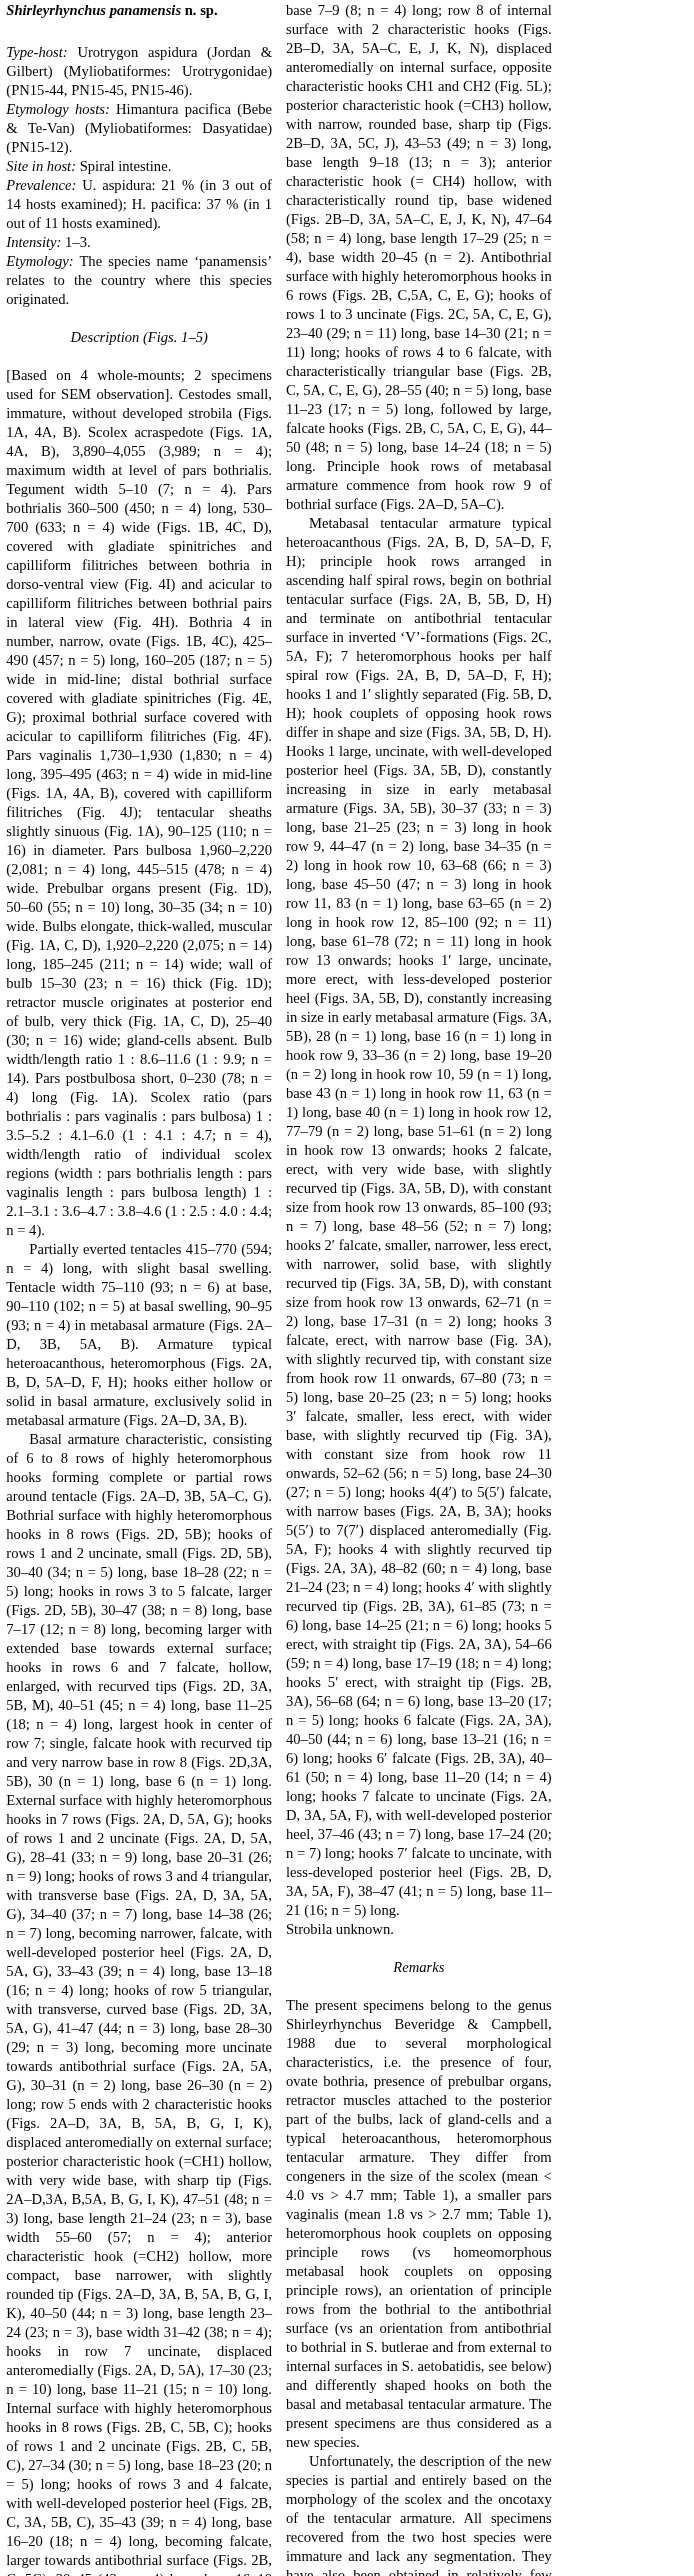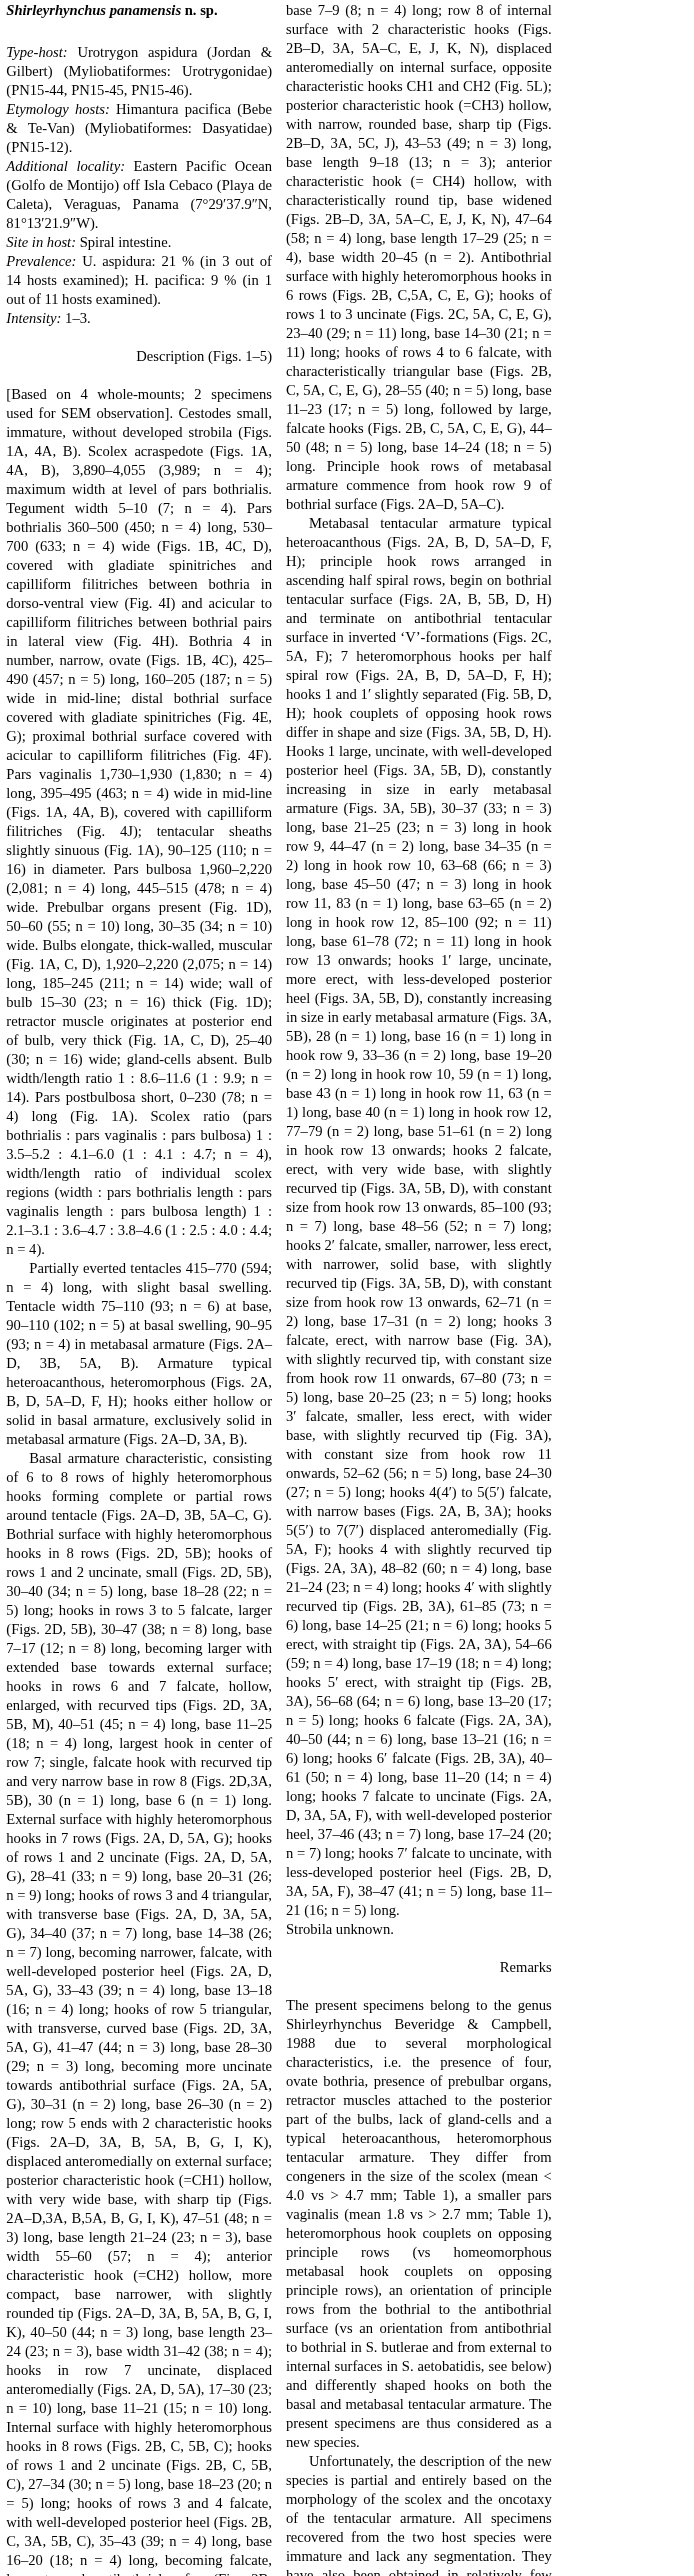--- a/index.html
+++ b/index.html
@@ -32,21 +32,22 @@
   .title {
     font-weight: bold;
     margin-bottom: 23px;
     text-align: left;
   }
   .title .sp { font-style: italic; }
   .entry .lbl { }
   .heading {
     margin-top: 19px;
     margin-bottom: 19px;
-    text-align: right;
+    text-align: center;
+    font-style: italic;
   }
   .indent { text-indent: 23px; }
 </style>
 </head>
 <body>
 
 <div class="page">
 
   <div class="col">
 
@@ -57,34 +58,34 @@
 
     <p class="entry">
       <i class="lbl">Type-host:</i>
       <span>Urotrygon aspidura (Jordan &amp; Gilbert) (Myliobatiformes: Urotrygonidae) (PN15-44, PN15-45, PN15-46).</span>
     </p>
     <p class="entry">
       <i class="lbl">Etymology hosts:</i>
       <span>Himantura pacifica (Bebe &amp; Te-Van) (Myliobatiformes: Dasyatidae) (PN15-12).</span>
     </p>
     <p class="entry">
-      <i class="lbl">Additional locality:</i>
-      <span>Eastern Pacific Ocean (Golfo de Montijo) off Isla Cebaco (Playa de Caleta), Veraguas, Panama (7°29′37.9″N, 81°13′21.9″W).</span>
-    </p>
-    <p class="entry">
       <i class="lbl">Site in host:</i>
       <span>Spiral intestine.</span>
     </p>
     <p class="entry">
       <i class="lbl">Prevalence:</i>
-      <span>U. aspidura: 21 % (in 3 out of 14 hosts examined); H. pacifica: 9 % (in 1 out of 11 hosts examined).</span>
+      <span>U. aspidura: 21 % (in 3 out of 14 hosts examined); H. pacifica: 37 % (in 1 out of 11 hosts examined).</span>
     </p>
     <p class="entry">
       <i class="lbl">Intensity:</i>
       <span>1–3.</span>
+    </p>
+    <p class="entry">
+      <i class="lbl">Etymology:</i>
+      <span>The species name ‘panamensis’ relates to the country where this species originated.</span>
     </p>
 
     <p class="heading">Description (Figs. 1–5)</p>
 
     <p class="para">[Based on 4 whole-mounts; 2 specimens used for SEM observation]. Cestodes small, immature, without developed strobila (Figs. 1A, 4A, B). Scolex acraspedote (Figs. 1A, 4A, B), 3,890–4,055 (3,989; n = 4); maximum width at level of pars bothrialis. Tegument width 5–10 (7; n = 4). Pars bothrialis 360–500 (450; n = 4) long, 530–700 (633; n = 4) wide (Figs. 1B, 4C, D), covered with gladiate spinitriches and capilliform filitriches between bothria in dorso-ventral view (Fig. 4I) and acicular to capilliform filitriches between bothrial pairs in lateral view (Fig. 4H). Bothria 4 in number, narrow, ovate (Figs. 1B, 4C), 425–490 (457; n = 5) long, 160–205 (187; n = 5) wide in mid-line; distal bothrial surface covered with gladiate spinitriches (Fig. 4E, G); proximal bothrial surface covered with acicular to capilliform filitriches (Fig. 4F). Pars vaginalis 1,730–1,930 (1,830; n = 4) long, 395–495 (463; n = 4) wide in mid-line (Figs. 1A, 4A, B), covered with capilliform filitriches (Fig. 4J); tentacular sheaths slightly sinuous (Fig. 1A), 90–125 (110; n = 16) in diameter. Pars bulbosa 1,960–2,220 (2,081; n = 4) long, 445–515 (478; n = 4) wide. Prebulbar organs present (Fig. 1D), 50–60 (55; n = 10) long, 30–35 (34; n = 10) wide. Bulbs elongate, thick-walled, muscular (Fig. 1A, C, D), 1,920–2,220 (2,075; n = 14) long, 185–245 (211; n = 14) wide; wall of bulb 15–30 (23; n = 16) thick (Fig. 1D); retractor muscle originates at posterior end of bulb, very thick (Fig. 1A, C, D), 25–40 (30; n = 16) wide; gland-cells absent. Bulb width/length ratio 1 : 8.6–11.6 (1 : 9.9; n = 14). Pars postbulbosa short, 0–230 (78; n = 4) long (Fig. 1A). Scolex ratio (pars bothrialis : pars vaginalis : pars bulbosa) 1 : 3.5–5.2 : 4.1–6.0 (1 : 4.1 : 4.7; n = 4), width/length ratio of individual scolex regions (width : pars bothrialis length : pars vaginalis length : pars bulbosa length) 1 : 2.1–3.1 : 3.6–4.7 : 3.8–4.6 (1 : 2.5 : 4.0 : 4.4; n = 4).</p>
     <p class="para indent">Partially everted tentacles 415–770 (594; n = 4) long, with slight basal swelling. Tentacle width 75–110 (93; n = 6) at base, 90–110 (102; n = 5) at basal swelling, 90–95 (93; n = 4) in metabasal armature (Figs. 2A–D, 3B, 5A, B). Armature typical heteroacanthous, heteromorphous (Figs. 2A, B, D, 5A–D, F, H); hooks either hollow or solid in basal armature, exclusively solid in metabasal armature (Figs. 2A–D, 3A, B).</p>
     <p class="para indent">Basal armature characteristic, consisting of 6 to 8 rows of highly heteromorphous hooks forming complete or partial rows around tentacle (Figs. 2A–D, 3B, 5A–C, G). Bothrial surface with highly heteromorphous hooks in 8 rows (Figs. 2D, 5B); hooks of rows 1 and 2 uncinate, small (Figs. 2D, 5B), 30–40 (34; n = 5) long, base 18–28 (22; n = 5) long; hooks in rows 3 to 5 falcate, larger (Figs. 2D, 5B), 30–47 (38; n = 8) long, base 7–17 (12; n = 8) long, becoming larger with extended base towards external surface; hooks in rows 6 and 7 falcate, hollow, enlarged, with recurved tips (Figs. 2D, 3A, 5B, M), 40–51 (45; n = 4) long, base 11–25 (18; n = 4) long, largest hook in center of row 7; single, falcate hook with recurved tip and very narrow base in row 8 (Figs. 2D,3A, 5B), 30 (n = 1) long, base 6 (n = 1) long. External surface with highly heteromorphous hooks in 7 rows (Figs. 2A, D, 5A, G); hooks of rows 1 and 2 uncinate (Figs. 2A, D, 5A, G), 28–41 (33; n = 9) long, base 20–31 (26; n = 9) long; hooks of rows 3 and 4 triangular, with transverse base (Figs. 2A, D, 3A, 5A, G), 34–40 (37; n = 7) long, base 14–38 (26; n = 7) long, becoming narrower, falcate, with well-developed posterior heel (Figs. 2A, D, 5A, G), 33–43 (39; n = 4) long, base 13–18 (16; n = 4) long; hooks of row 5 triangular, with transverse, curved base (Figs. 2D, 3A, 5A, G), 41–47 (44; n = 3) long, base 28–30 (29; n = 3) long, becoming more uncinate towards antibothrial surface (Figs. 2A, 5A, G), 30–31 (n = 2) long, base 26–30 (n = 2) long; row 5 ends with 2 characteristic hooks (Figs. 2A–D, 3A, B, 5A, B, G, I, K), displaced anteromedially on external surface; posterior characteristic hook (=CH1) hollow, with very wide base, with sharp tip (Figs. 2A–D,3A, B,5A, B, G, I, K), 47–51 (48; n = 3) long, base length 21–24 (23; n = 3), base width 55–60 (57; n = 4); anterior characteristic hook (=CH2) hollow, more compact, base narrower, with slightly rounded tip (Figs. 2A–D, 3A, B, 5A, B, G, I, K), 40–50 (44; n = 3) long, base length 23–24 (23; n = 3), base width 31–42 (38; n = 4); hooks in row 7 uncinate, displaced anteromedially (Figs. 2A, D, 5A), 17–30 (23; n = 10) long, base 11–21 (15; n = 10) long. Internal surface with highly heteromorphous hooks in 8 rows (Figs. 2B, C, 5B, C); hooks of rows 1 and 2 uncinate (Figs. 2B, C, 5B, C), 27–34 (30; n = 5) long, base 18–23 (20; n = 5) long; hooks of rows 3 and 4 falcate, with well-developed posterior heel (Figs. 2B, C, 3A, 5B, C), 35–43 (39; n = 4) long, base 16–20 (18; n = 4) long, becoming falcate, larger towards antibothrial surface (Figs. 2B, C, 5C), 38–45 (43; n = 4) long, base 16–18 (18; n = 4) long; hooks of row 5 spiniform, with very narrow base (Figs. 2B, C, 5C), 37 (n = 1) long, base 6 (n = 1) long, becoming falcate, larger towards antibothrial surface (Figs. 2B, C, 5C), 43–47 (45; n = 3) long, base 13–18 (16; n = 3) long; hooks of row 6 large, falcate, with narrow base and recurved tip (Figs. 2B, C, 5C), 44–53 (48; n = 6) long, base 10–20 (15; n = 6) long, followed by a single, falcate hook, with characteristic triangular base (Figs. 2B, C, 5C), 30–33 (n = 2) long, base 14–16 (n = 2) long; single hook of row 7 falcate, smaller, with narrow base and recurved tip (Fig. 2B, C), 28–38 (34; n = 4) long,</p>
 
   </div>
 

